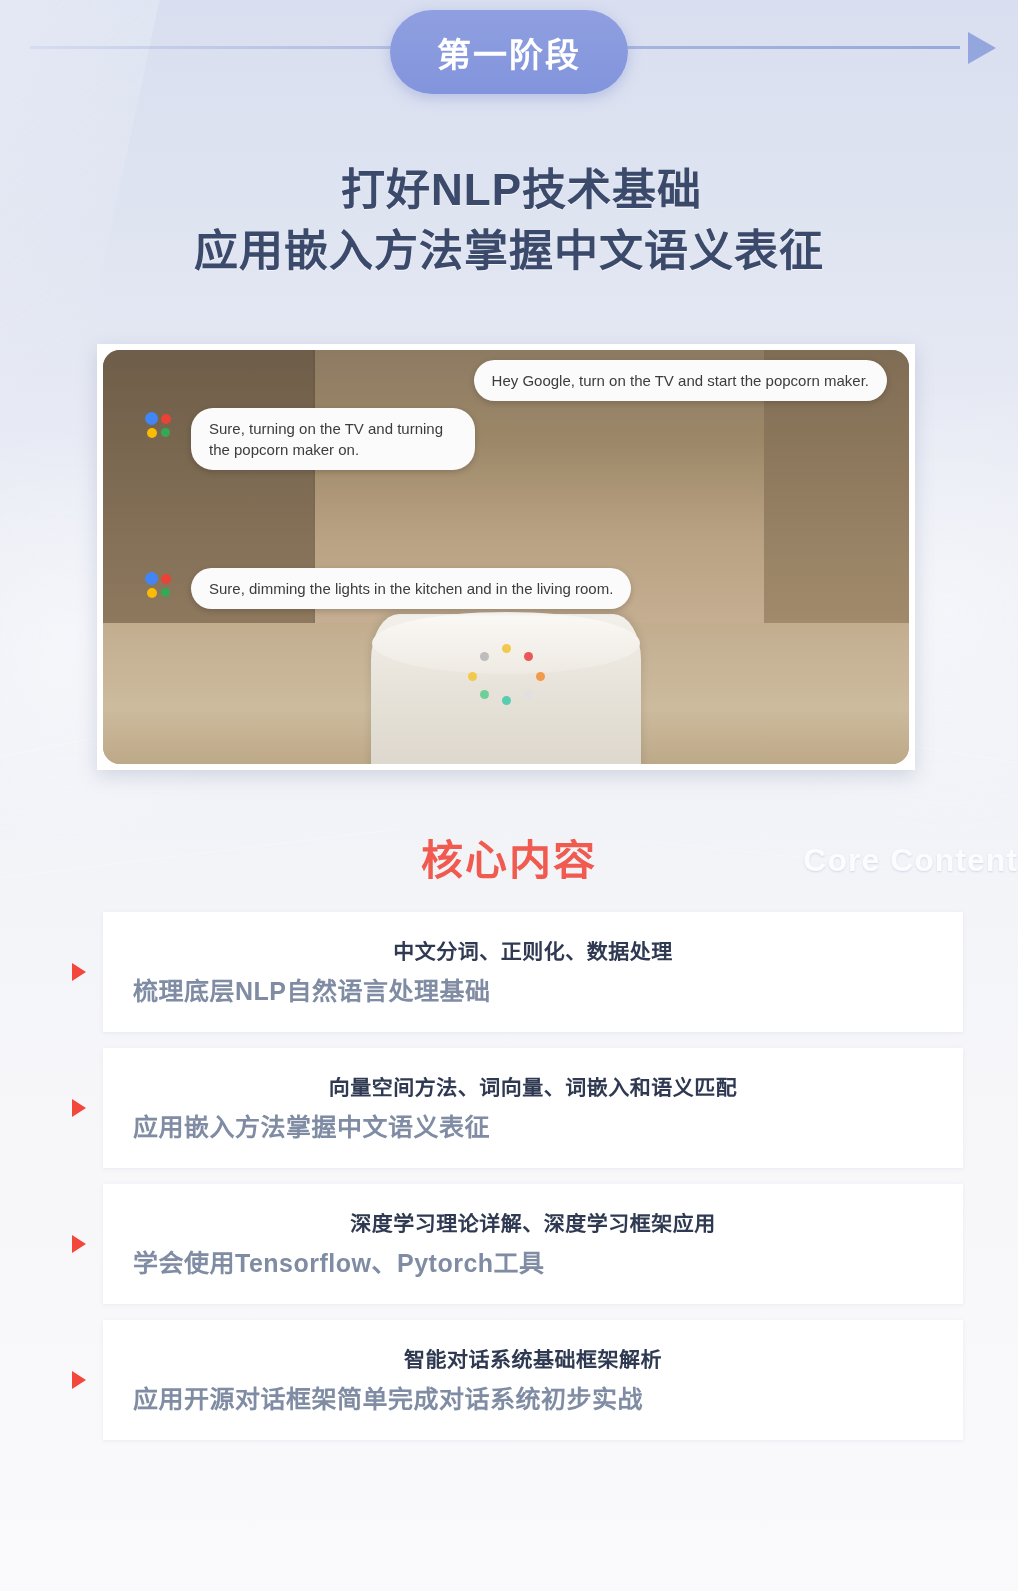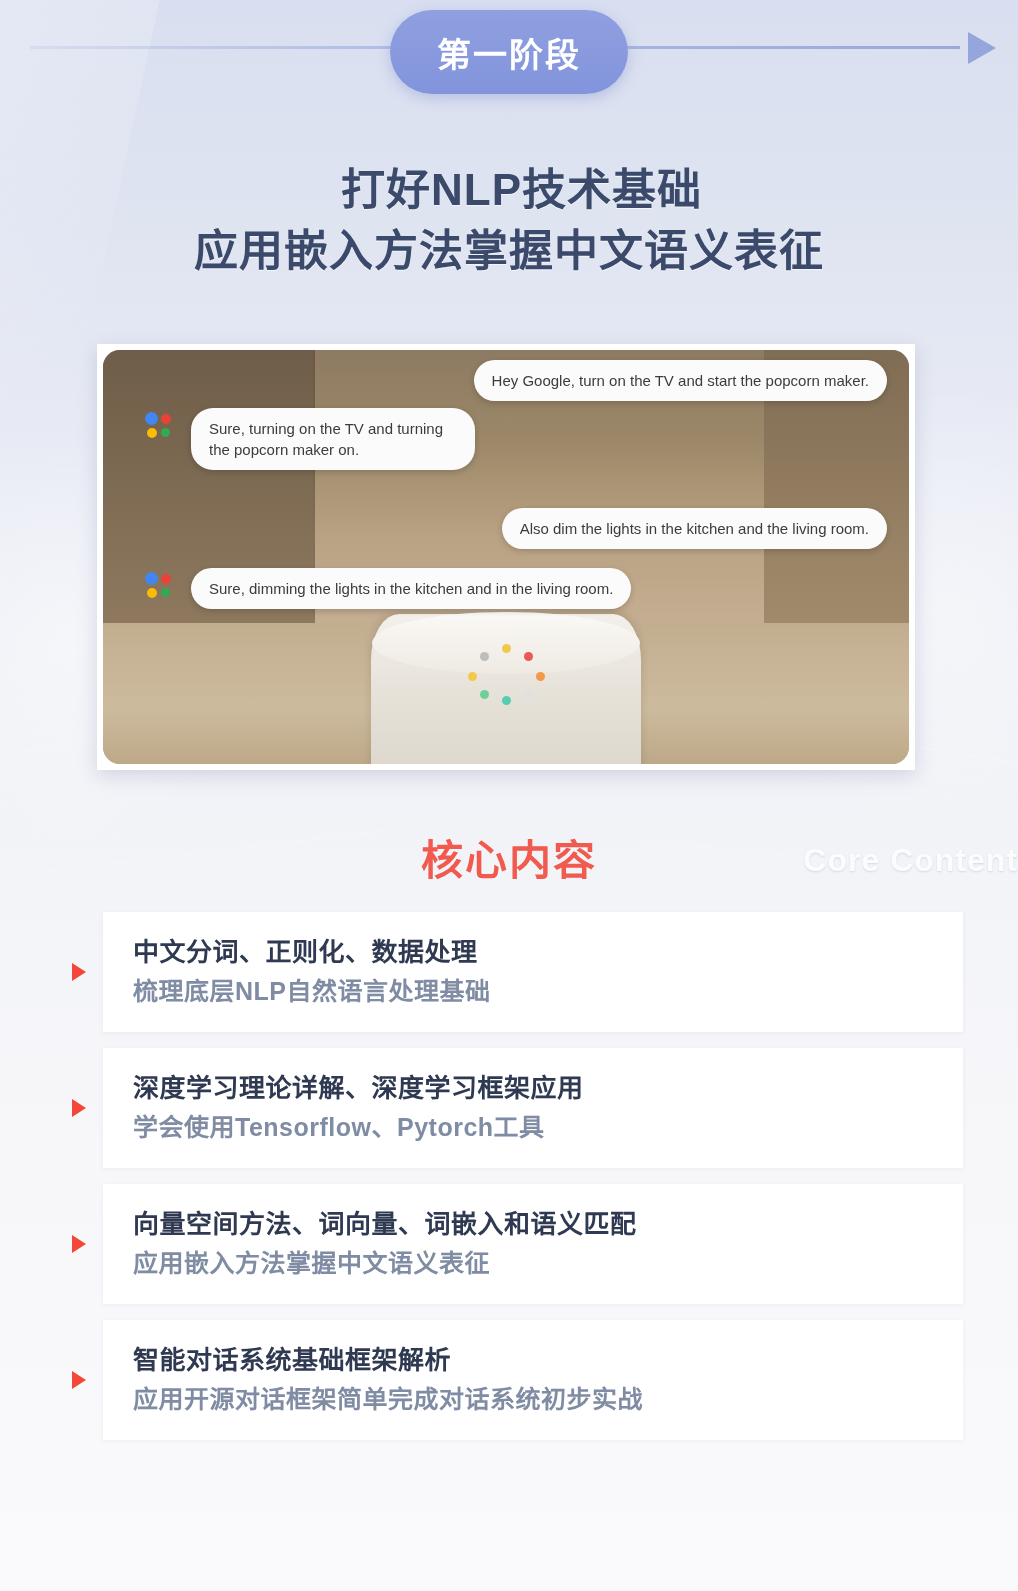--- a/index.html
+++ b/index.html
@@ -256,24 +256,25 @@
     border-left: 14px solid #f2473a;
   }
   .card {
     flex: 1;
     background: #ffffff;
     padding: 20px 30px 22px 30px;
     box-shadow: 0 1px 4px rgba(130,140,170,.12);
   }
   .card-title {
     color: #2f3a52;
-    font-size: 26px;
+    font-size: 21px;
     font-weight: bold;
     line-height: 40px;
     letter-spacing: .5px;
+    text-align: center;
   }
   .card-sub {
     color: #7f8ca3;
     font-size: 25px;
     line-height: 38px;
     letter-spacing: .5px;
     font-weight: bold;
   }
 </style>
 </head>
@@ -335,21 +336,20 @@
       </div>
       <div class="assist-dots ad2">
         <i style="left:0;  top:0;  width:13px; height:13px; background:#4285f4;"></i>
         <i style="left:16px;top:2px;width:10px; height:10px; background:#ea4335;"></i>
         <i style="left:2px; top:16px;width:10px;height:10px; background:#fbbc05;"></i>
         <i style="left:16px;top:16px;width:9px;height:9px;  background:#34a853;"></i>
       </div>
 
       <div class="bubble b1">Hey Google, turn on the TV and start the popcorn maker.</div>
       <div class="bubble b2">Sure, turning on the TV and turning the popcorn maker on.</div>
-      <div class="bubble b3">Also dim the lights in the kitchen and the living room.</div>
       <div class="bubble b4">Sure, dimming the lights in the kitchen and in the living room.</div>
     </div>
   </div>
 
   <div class="core-head">
     <div class="core-ghost">Core Content</div>
     <div class="core-title">核心内容</div>
   </div>
 
   <div class="list">
@@ -362,32 +362,32 @@
         <div class="card-title">中文分词、正则化、数据处理</div>
         <div class="card-sub">梳理底层NLP自然语言处理基础</div>
       </div>
     </div>
 
     <div class="row">
       <div class="arrow">
           <i></i>
         </div>
       <div class="card">
-        <div class="card-title">深度学习理论详解、深度学习框架应用</div>
-        <div class="card-sub">学会使用Tensorflow、Pytorch工具</div>
+        <div class="card-title">向量空间方法、词向量、词嵌入和语义匹配</div>
+        <div class="card-sub">应用嵌入方法掌握中文语义表征</div>
       </div>
     </div>
 
     <div class="row">
       <div class="arrow">
           <i></i>
         </div>
       <div class="card">
-        <div class="card-title">向量空间方法、词向量、词嵌入和语义匹配</div>
-        <div class="card-sub">应用嵌入方法掌握中文语义表征</div>
+        <div class="card-title">深度学习理论详解、深度学习框架应用</div>
+        <div class="card-sub">学会使用Tensorflow、Pytorch工具</div>
       </div>
     </div>
 
     <div class="row">
       <div class="arrow">
           <i></i>
         </div>
       <div class="card">
         <div class="card-title">智能对话系统基础框架解析</div>
         <div class="card-sub">应用开源对话框架简单完成对话系统初步实战</div>

